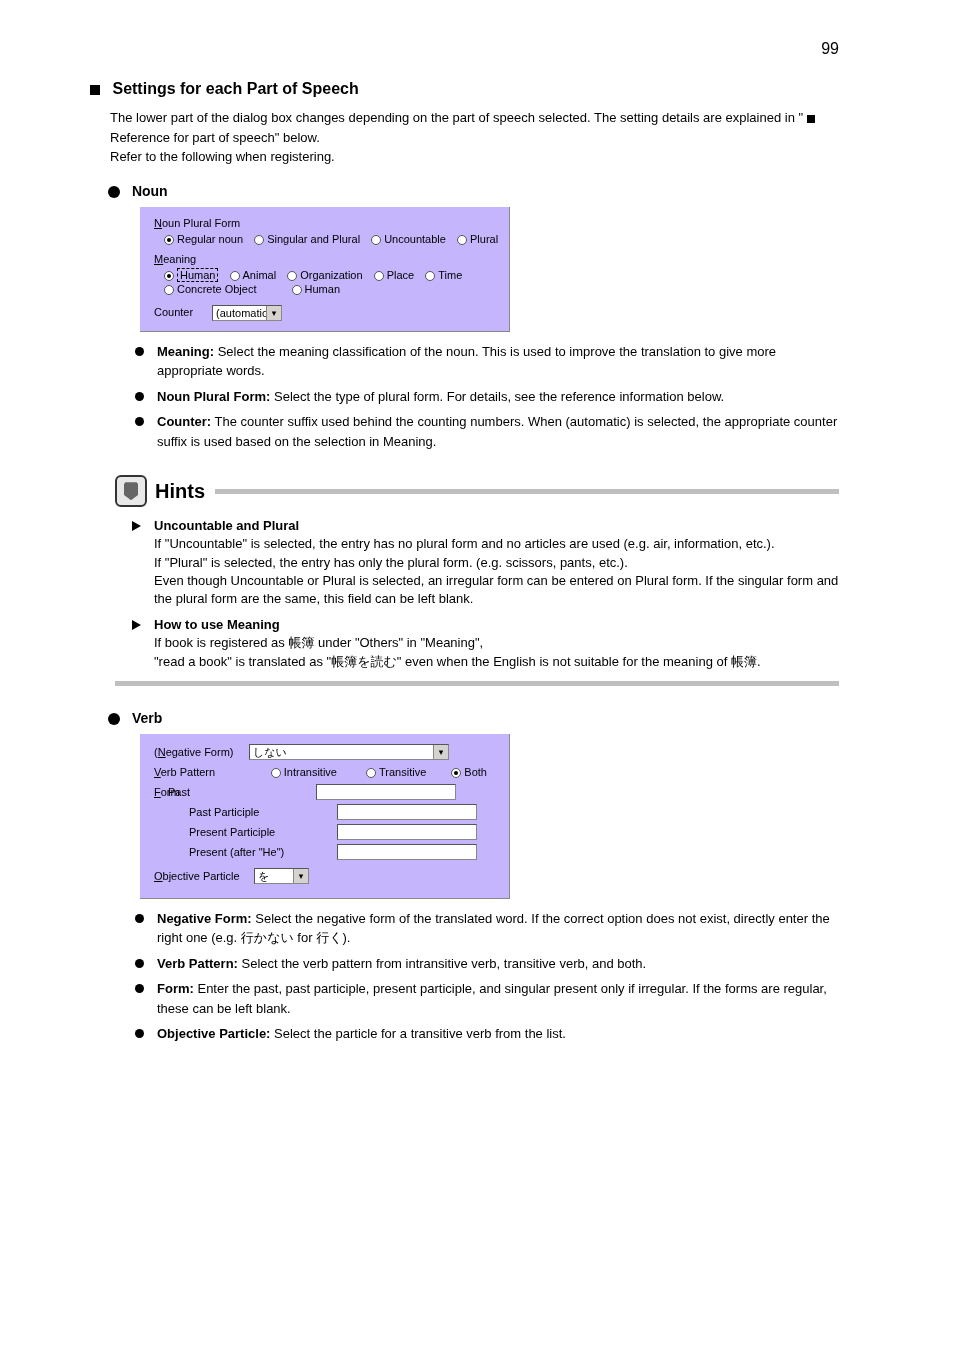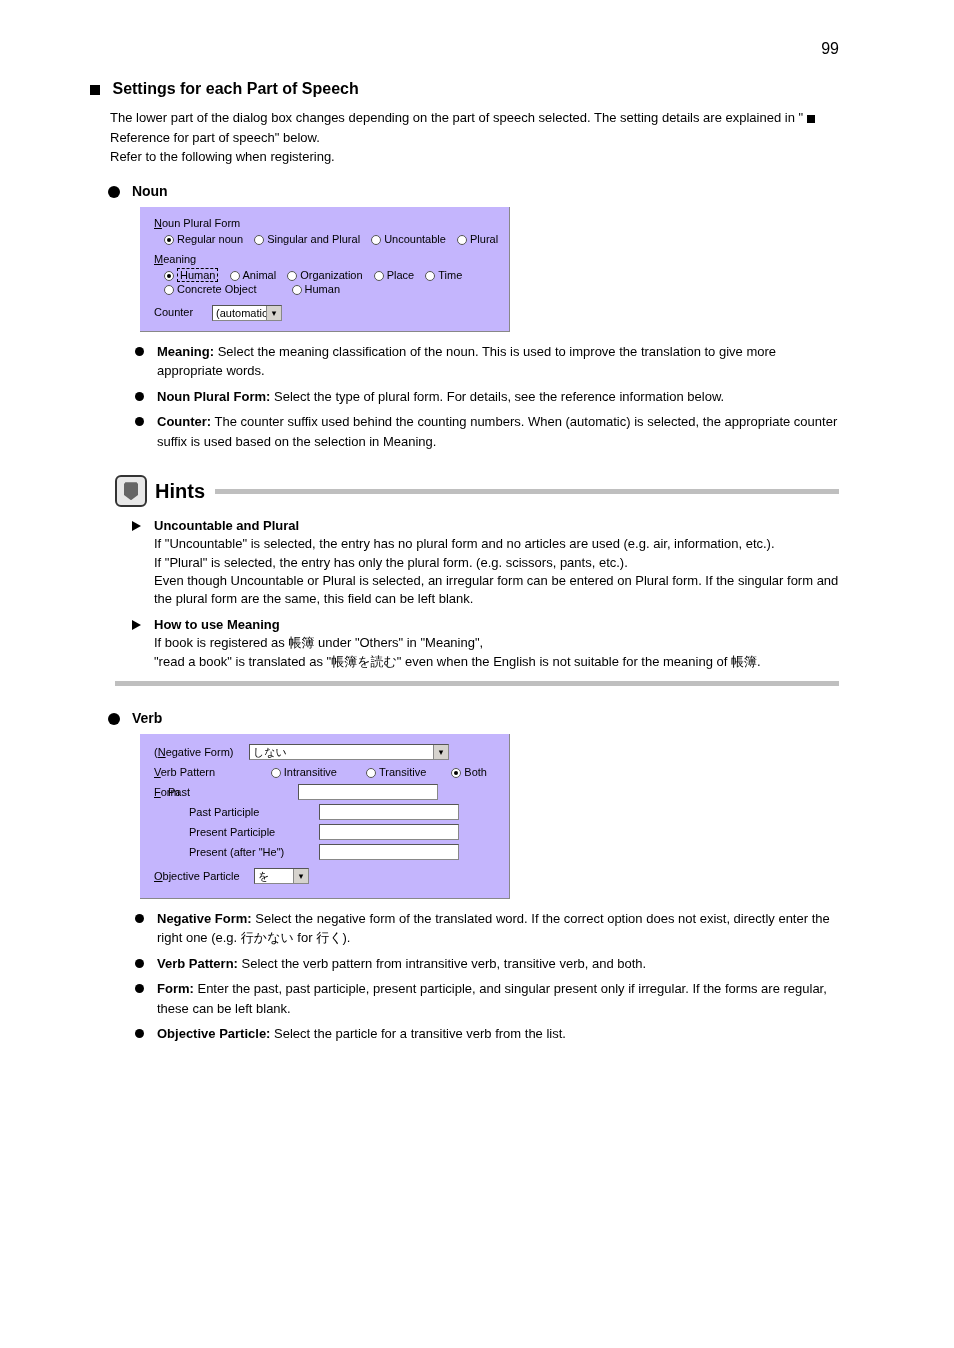--- a/index.html
+++ b/index.html
@@ -205,21 +205,21 @@
   .hints-end-bar {
     margin-left: 25px;
     margin-right: 0;
     height: 5px;
     background: #bfbfbf;
     margin-top: 10px;
     margin-bottom: 24px;
   }
   .form-row { display: flex; align-items: center; margin-bottom: 4px; }
   .form-row .lbl { width: 95px; font-size: 11px; }
-  .form-row .lbl2 { width: 130px; font-size: 11px; padding-left: 35px; }
+  .form-row .lbl2 { width: 148px; font-size: 11px; padding-left: 35px; }
   .jp { font-family: "MS Gothic", "Hiragino Sans", sans-serif; }
 </style>
 </head>
 <body>
 
 <div class="page">
 
   <div class="page-num">99</div>
 
   <div class="section-title">

